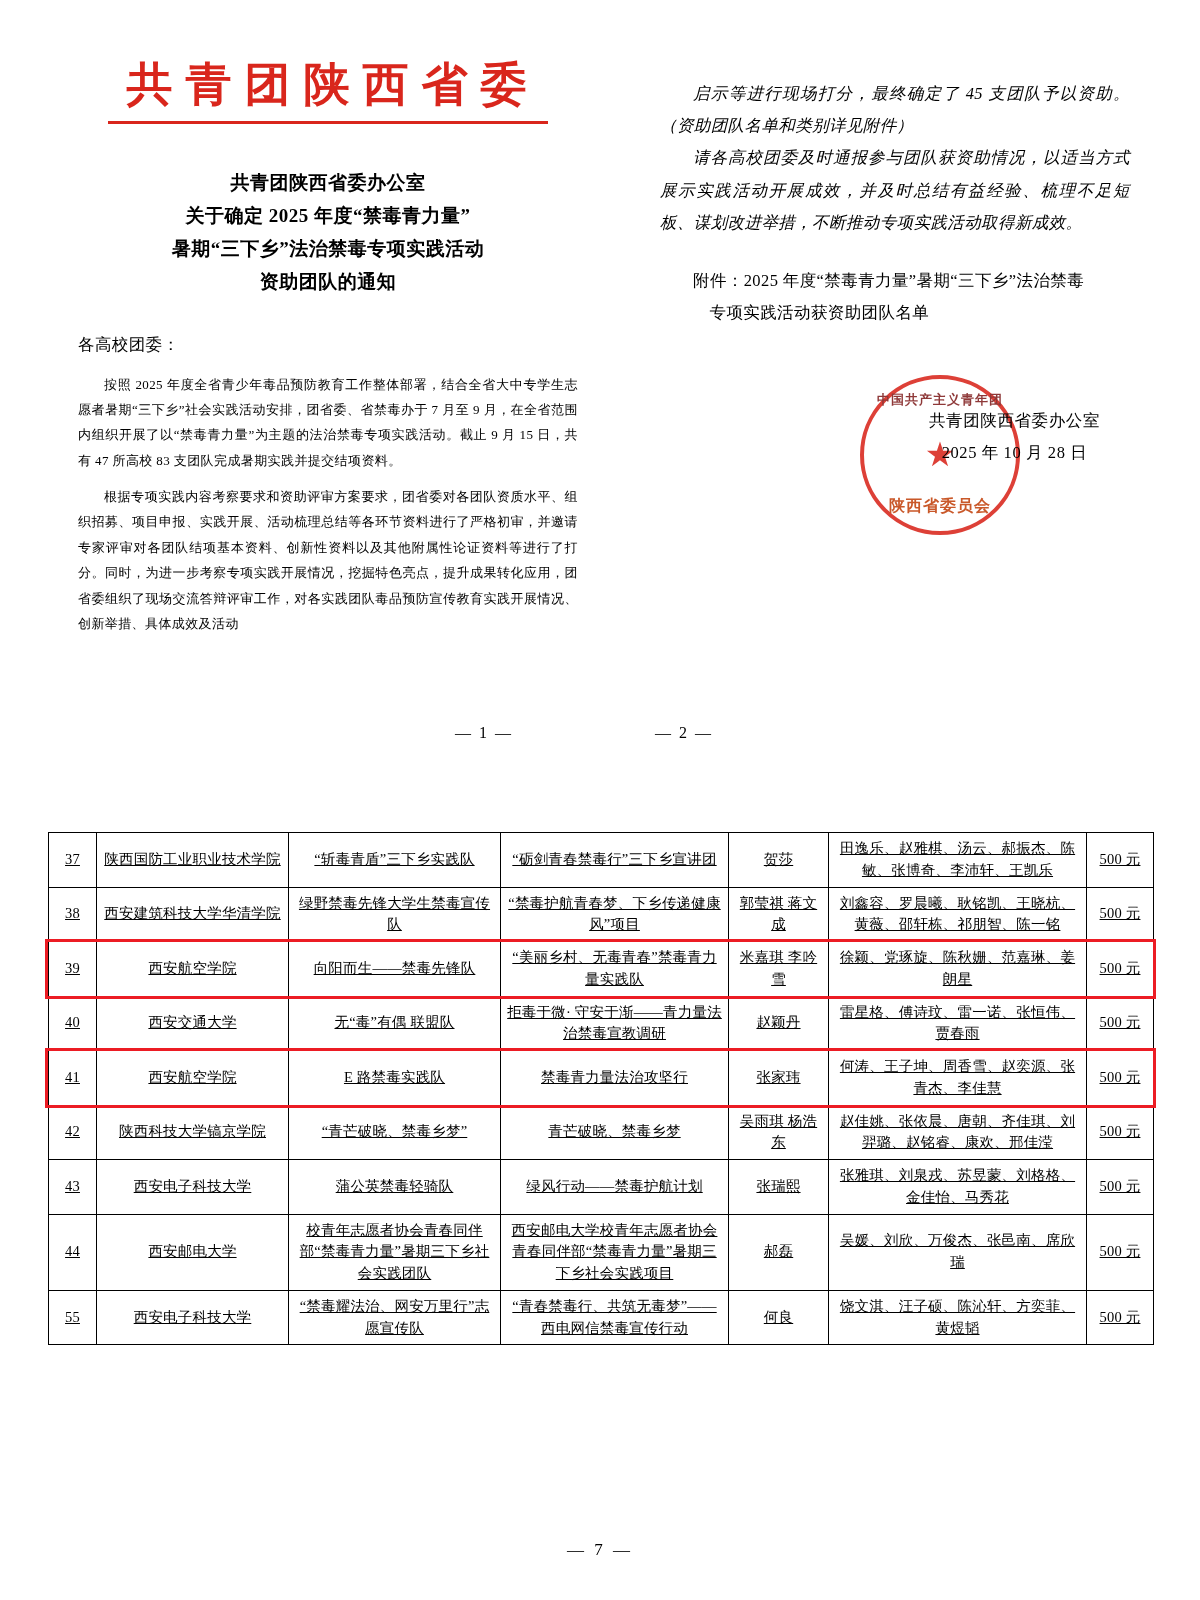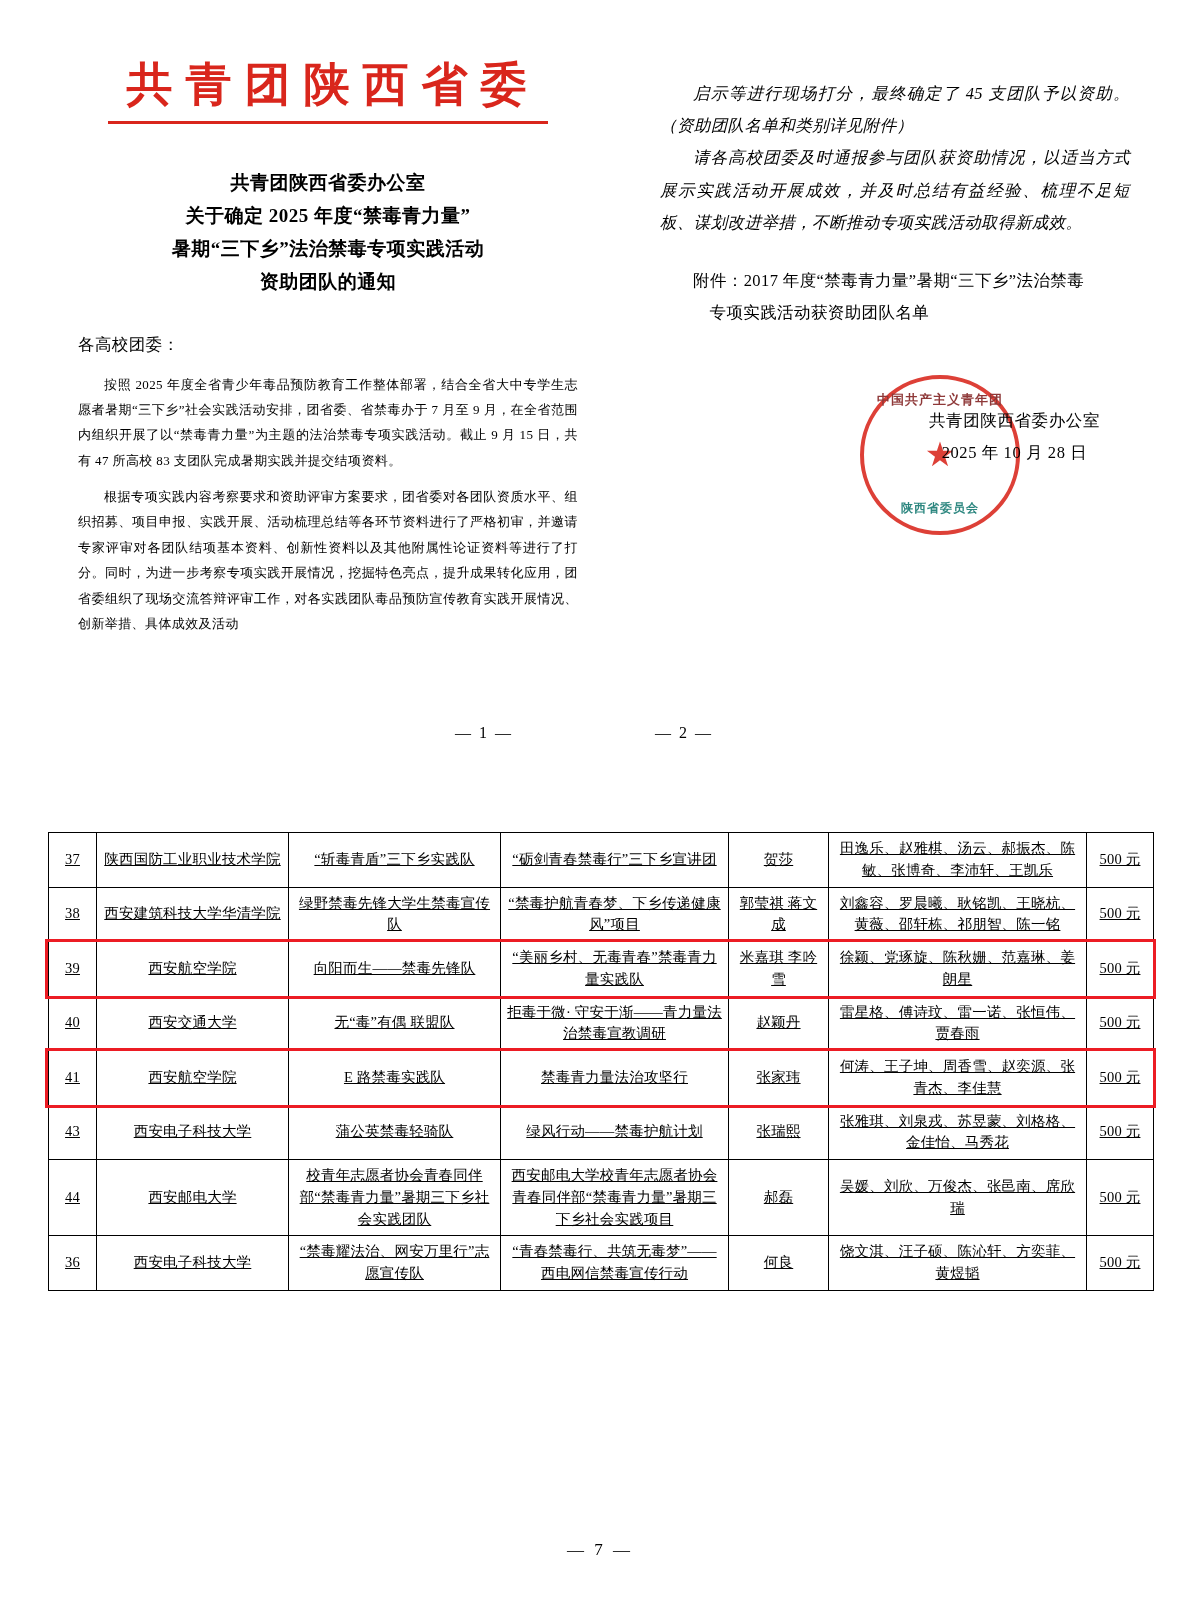--- a/index.html
+++ b/index.html
@@ -146,22 +146,22 @@
     color: #7f1d1d;
     font-size: 13px;
     letter-spacing: 1px;
     font-weight: bold;
   }
   .seal .arc-bottom {
     position: absolute;
     left: 0; bottom: 14px;
     width: 100%;
     text-align: center;
-    color: #0f766e;
-    font-size: 12px;
+    color: #c2410c;
+    font-size: 16px;
     letter-spacing: 1px;
     font-weight: bold;
   }
 
   .page-num-left, .page-num-right {
     position: absolute;
     top: 724px;
     font-size: 16px;
     letter-spacing: 2px;
   }
@@ -242,21 +242,21 @@
 
       <div class="salutation">各高校团委：</div>
       <div class="para">按照 2025 年度全省青少年毒品预防教育工作整体部署，结合全省大中专学生志愿者暑期“三下乡”社会实践活动安排，团省委、省禁毒办于 7 月至 9 月，在全省范围内组织开展了以“禁毒青力量”为主题的法治禁毒专项实践活动。截止 9 月 15 日，共有 47 所高校 83 支团队完成暑期实践并提交结项资料。</div>
       <div class="para">根据专项实践内容考察要求和资助评审方案要求，团省委对各团队资质水平、组织招募、项目申报、实践开展、活动梳理总结等各环节资料进行了严格初审，并邀请专家评审对各团队结项基本资料、创新性资料以及其他附属性论证资料等进行了打分。同时，为进一步考察专项实践开展情况，挖掘特色亮点，提升成果转化应用，团省委组织了现场交流答辩评审工作，对各实践团队毒品预防宣传教育实践开展情况、创新举措、具体成效及活动</div>
     </div>
 
     <div class="col-right">
       <div class="para-r indent">启示等进行现场打分，最终确定了 45 支团队予以资助。（资助团队名单和类别详见附件）</div>
       <div class="para-r indent">请各高校团委及时通报参与团队获资助情况，以适当方式展示实践活动开展成效，并及时总结有益经验、梳理不足短板、谋划改进举措，不断推动专项实践活动取得新成效。</div>
 
-      <div class="attach">附件：2017 年度“禁毒青力量”暑期“三下乡”法治禁毒</div>
+      <div class="attach">附件：2025 年度“禁毒青力量”暑期“三下乡”法治禁毒</div>
       <div class="attach-cont">专项实践活动获资助团队名单</div>
 
       <div class="sign-block">
         <div class="seal">
           <div class="arc-top">中国共产主义青年团</div>
           <div class="star">★</div>
           <div class="arc-bottom">陕西省委员会</div>
         </div>
         <div class="sign-lines">
           <div>共青团陕西省委办公室</div>
@@ -320,39 +320,48 @@
           <tr class="hl">
             <td>41</td>
             <td>西安航空学院</td>
             <td>E 路禁毒实践队</td>
             <td>禁毒青力量法治攻坚行</td>
             <td>张家玮</td>
             <td>何涛、王子坤、周香雪、赵奕源、张青杰、李佳慧</td>
             <td>500 元</td>
           </tr>
           <tr>
+            <td>42</td>
+            <td>陕西科技大学镐京学院</td>
+            <td>“青芒破晓、禁毒乡梦”</td>
+            <td>青芒破晓、禁毒乡梦</td>
+            <td>吴雨琪 杨浩东</td>
+            <td>赵佳姚、张依晨、唐朝、齐佳琪、刘羿璐、赵铭睿、康欢、邢佳滢</td>
+            <td>500 元</td>
+          </tr>
+          <tr>
             <td>43</td>
             <td>西安电子科技大学</td>
             <td>蒲公英禁毒轻骑队</td>
             <td>绿风行动——禁毒护航计划</td>
             <td>张瑞熙</td>
             <td>张雅琪、刘泉戎、苏昱蒙、刘格格、金佳怡、马秀花</td>
             <td>500 元</td>
           </tr>
           <tr>
             <td>44</td>
             <td>西安邮电大学</td>
             <td>校青年志愿者协会青春同伴部“禁毒青力量”暑期三下乡社会实践团队</td>
             <td>西安邮电大学校青年志愿者协会青春同伴部“禁毒青力量”暑期三下乡社会实践项目</td>
             <td>郝磊</td>
             <td>吴媛、刘欣、万俊杰、张邑南、席欣瑞</td>
             <td>500 元</td>
           </tr>
           <tr>
-            <td>36</td>
+            <td>55</td>
             <td>西安电子科技大学</td>
             <td>“禁毒耀法治、网安万里行”志愿宣传队</td>
             <td>“青春禁毒行、共筑无毒梦”——西电网信禁毒宣传行动</td>
             <td>何良</td>
             <td>饶文淇、汪子硕、陈沁轩、方奕菲、黄煜韬</td>
             <td>500 元</td>
           </tr>
         </tbody>
     </table>
     <div class="hl-box" id="hl-39" style="top: 106.5px; height: 60.5px; left: -3px; width: 1111px;"></div>

